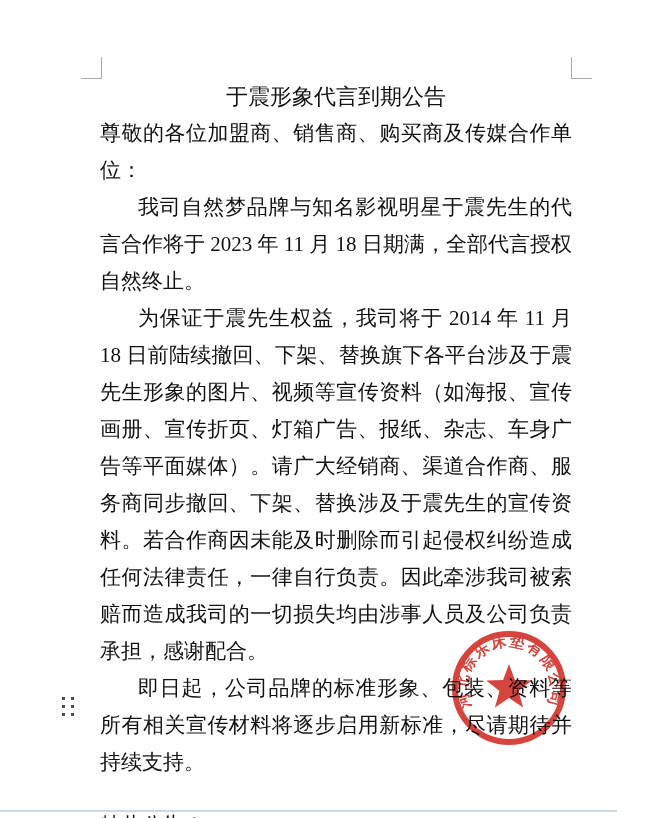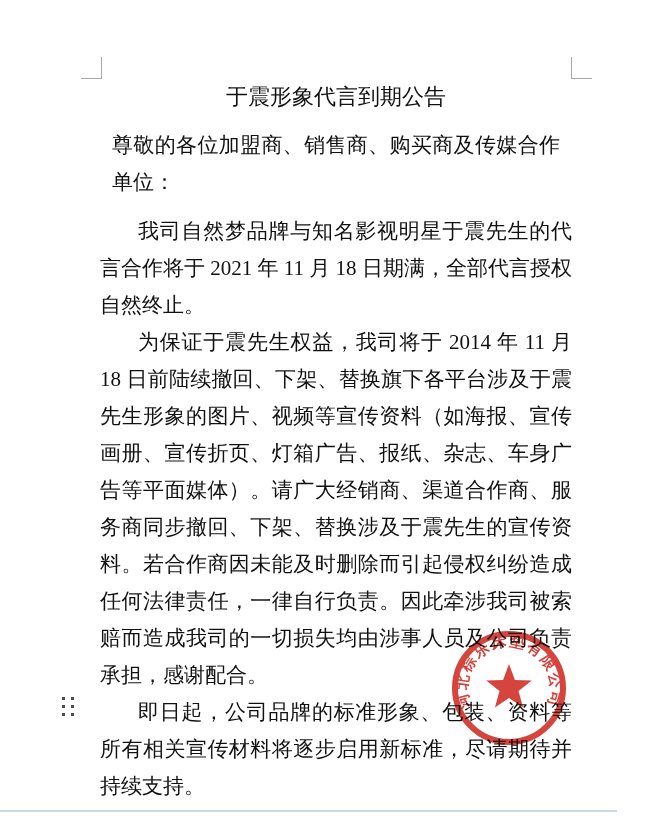--- a/index.html
+++ b/index.html
@@ -48,21 +48,21 @@
     text-justify: inter-ideograph;
   }
   .doc-title {
     text-align: center;
     font-size: 22px;
     font-weight: normal;
     margin: 0;
     line-height: 37px;
   }
   .salutation {
-    margin: 12px;
+    margin: 0;
   }
   .para {
     margin: 0;
     text-indent: 38px;
   }
   .closing {
     margin: 26px 0 0 0;
   }
   
   .seal {
@@ -106,21 +106,21 @@
 <body>
 
 <div class="page">
 
   <div class="crop tl"></div>
   <div class="crop tr"></div>
 
   <div class="content">
     <div class="doc-title">于震形象代言到期公告</div>
     <p class="salutation">尊敬的各位加盟商、销售商、购买商及传媒合作单位：</p>
-    <p class="para">我司自然梦品牌与知名影视明星于震先生的代言合作将于 2021 年 11 月 18 日期满，全部代言授权自然终止。</p>
+    <p class="para">我司自然梦品牌与知名影视明星于震先生的代言合作将于 2023 年 11 月 18 日期满，全部代言授权自然终止。</p>
     <p class="para">为保证于震先生权益，我司将于 2014 年 11 月 18 日前陆续撤回、下架、替换旗下各平台涉及于震先生形象的图片、视频等宣传资料（如海报、宣传画册、宣传折页、灯箱广告、报纸、杂志、车身广告等平面媒体）。请广大经销商、渠道合作商、服务商同步撤回、下架、替换涉及于震先生的宣传资料。若合作商因未能及时删除而引起侵权纠纷造成任何法律责任，一律自行负责。因此牵涉我司被索赔而造成我司的一切损失均由涉事人员及公司负责承担，感谢配合。</p>
     <p class="para">即日起，公司品牌的标准形象、包装、资料等所有相关宣传材料将逐步启用新标准，尽请期待并持续支持。</p>
     <p class="closing">特此公告！</p>
 
   </div>
 
   <svg class="seal" width="134" height="134" viewBox="0 0 134 134">
     <circle cx="67" cy="67" r="54" fill="none" stroke-width="6" stroke="#d2342c"></circle>
     <polygon points="67,43 72.9,58.9 89.8,59.6 76.5,70.1 81.1,86.4 67,77 52.9,86.4 57.5,70.1 44.2,59.6 61.1,58.9" fill="#d2342c"></polygon>
     <path id="sealArc" d="M 30.6 88 A 42 42 0 1 1 103.4 88" fill="none"></path>

